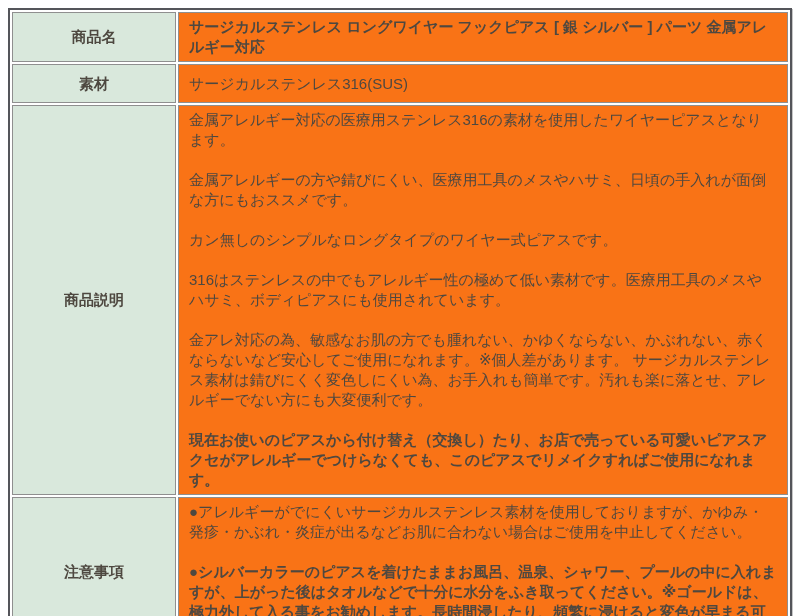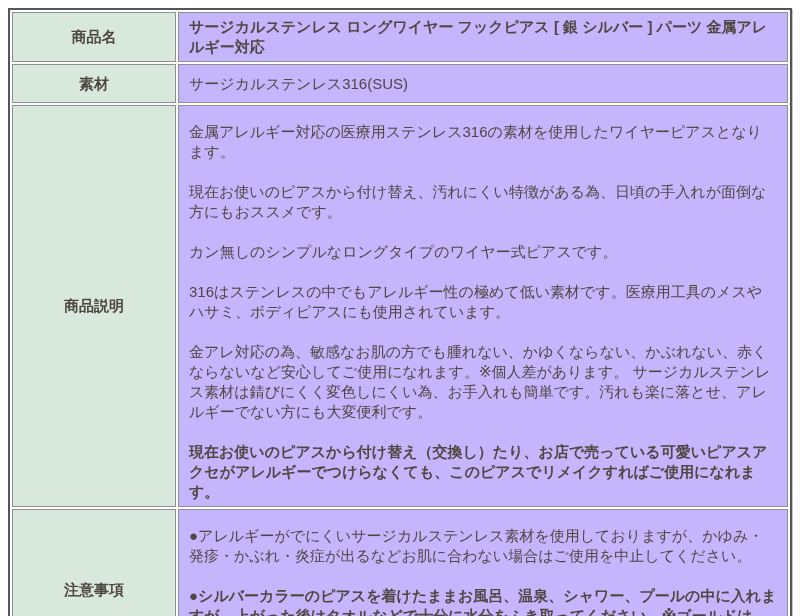--- a/index.html
+++ b/index.html
@@ -43,38 +43,38 @@
   }
   .spec-table th {
     background: var(--header-bg);
     width: 150px;
     text-align: center;
     vertical-align: middle;
     font-weight: bold;
     padding: 4px 6px;
   }
   .spec-table td {
-    background: #c4b5fd;
+    background: #f97316;
     padding: 4px 10px;
     vertical-align: middle;
     text-align: left;
   }
   .row-single th,
   .row-single td {
     height: 29px;
   }
   .title-cell {
     font-weight: bold;
   }
   .para-cell {
     vertical-align: top;
     padding: 8px 10px;
   }
   .para-cell p {
-    margin: 12px 0 20px 0;
+    margin: 0 0 20px 0;
   }
   .para-cell p:last-child {
     margin-bottom: 0;
     font-weight: bold;
   }
 </style>
 </head>
 <body>
 
 <div class="page">
@@ -90,21 +90,21 @@
       <tr class="row-single">
         <th class="hcell">素材</th>
         <td class="vcell">サージカルステンレス316(SUS)</td>
       </tr>
 
 
       <tr class="row-multi">
         <th class="hcell">商品説明</th>
         <td class="vcell para-cell">
             <p>金属アレルギー対応の医療用ステンレス316の素材を使用したワイヤーピアスとなります。</p>
-            <p>現在お使いのピアスから付け替え、汚れにくい特徴がある為、日頃の手入れが面倒な方にもおススメです。</p>
+            <p>金属アレルギーの方や錆びにくい、医療用工具のメスやハサミ、日頃の手入れが面倒な方にもおススメです。</p>
             <p>カン無しのシンプルなロングタイプのワイヤー式ピアスです。</p>
             <p>316はステンレスの中でもアレルギー性の極めて低い素材です。医療用工具のメスやハサミ、ボディピアスにも使用されています。</p>
             <p>金アレ対応の為、敏感なお肌の方でも腫れない、かゆくならない、かぶれない、赤くならないなど安心してご使用になれます。※個人差があります。 サージカルステンレス素材は錆びにくく変色しにくい為、お手入れも簡単です。汚れも楽に落とせ、アレルギーでない方にも大変便利です。</p>
             <p>現在お使いのピアスから付け替え（交換し）たり、お店で売っている可愛いピアスアクセがアレルギーでつけらなくても、このピアスでリメイクすればご使用になれます。</p>
           </td>
       </tr>
 
       <tr class="row-multi">
         <th class="hcell">注意事項</th>
         <td class="vcell para-cell">

